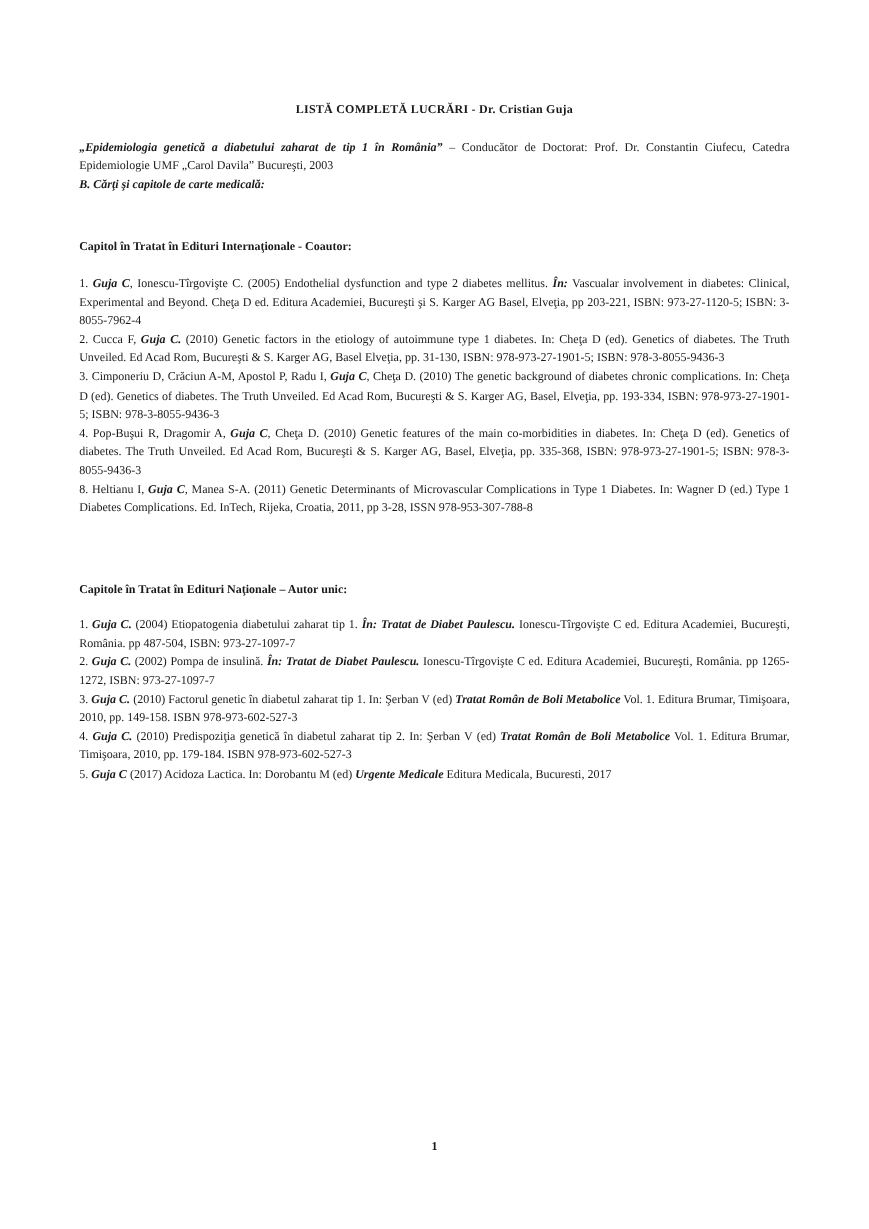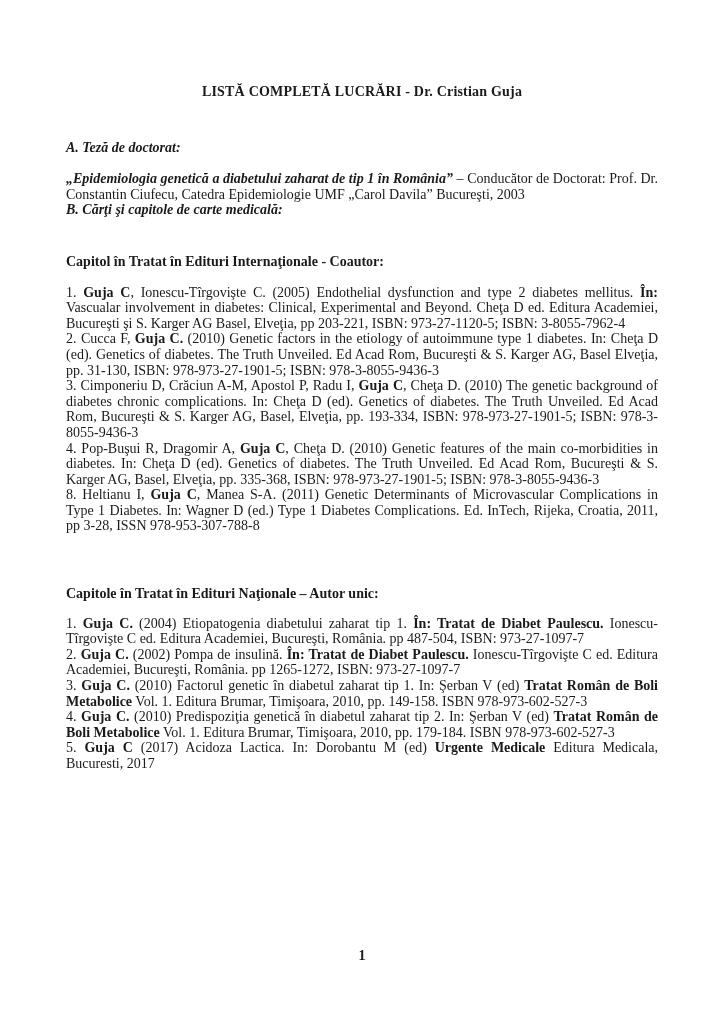--- a/index.html
+++ b/index.html
@@ -8,26 +8,26 @@
     background: #ffffff;
   }
   .page {
     width: 724px;
     height: 1024px;
     box-sizing: border-box;
     padding: 84px 66px 0 66px;
     position: relative;
     background: #ffffff;
     font-family: "Liberation Serif", "DejaVu Serif", serif;
-    font-size: 14px;
+    font-size: 10px;
     line-height: 15.6px;
     color: #1a1a1a;
   }
   p { margin: 0; }
-  .b { font-weight: bold; }
+  .b { font-weight: bold; font-style: italic; }
   .i { font-style: italic; }
   .doc-title {
     text-align: center;
     font-weight: bold;
     letter-spacing: 0.2px;
   }
   .heading-a {
     margin-top: 40px;
     font-weight: bold;
     font-style: italic;
@@ -65,21 +65,20 @@
     font-weight: bold;
   }
 </style>
 </head>
 <body>
 
 <div class="page">
 
   <p class="doc-title">LISTĂ COMPLETĂ LUCRĂRI - Dr. Cristian Guja</p>
 
-  <p class="heading-a">A. Teză de doctorat:</p>
 
   <p class="thesis-par"><span class="b i">„Epidemiologia genetică a diabetului zaharat de tip 1 în România”</span><span> – Conducător de Doctorat: Prof. Dr. Constantin Ciufecu, Catedra Epidemiologie UMF „Carol Davila” Bucureşti, 2003</span></p>
 
   <p class="heading-b">B. Cărţi şi capitole de carte medicală:</p>
 
   <p class="subhead">Capitol în Tratat în Edituri Internaţionale - Coautor:</p>
 
   <div class="items">
     <p class="bib-item"><span>1. </span><span class="b">Guja C</span><span>, Ionescu-Tîrgovişte C. (2005) Endothelial dysfunction and type 2 diabetes mellitus. </span><span class="b">În:</span><span> Vascualar involvement in diabetes: Clinical, Experimental and Beyond. Cheţa D ed. Editura Academiei, Bucureşti şi S. Karger AG Basel, Elveţia, pp 203-221, ISBN: 973-27-1120-5; ISBN: 3-8055-7962-4</span></p>
     <p class="bib-item"><span>2. Cucca F, </span><span class="b">Guja C.</span><span> (2010) Genetic factors in the etiology of autoimmune type 1 diabetes. In: Cheţa D (ed). Genetics of diabetes. The Truth Unveiled. Ed Acad Rom, Bucureşti &amp; S. Karger AG, Basel Elveţia, pp. 31-130, ISBN: 978-973-27-1901-5; ISBN: 978-3-8055-9436-3</span></p>

